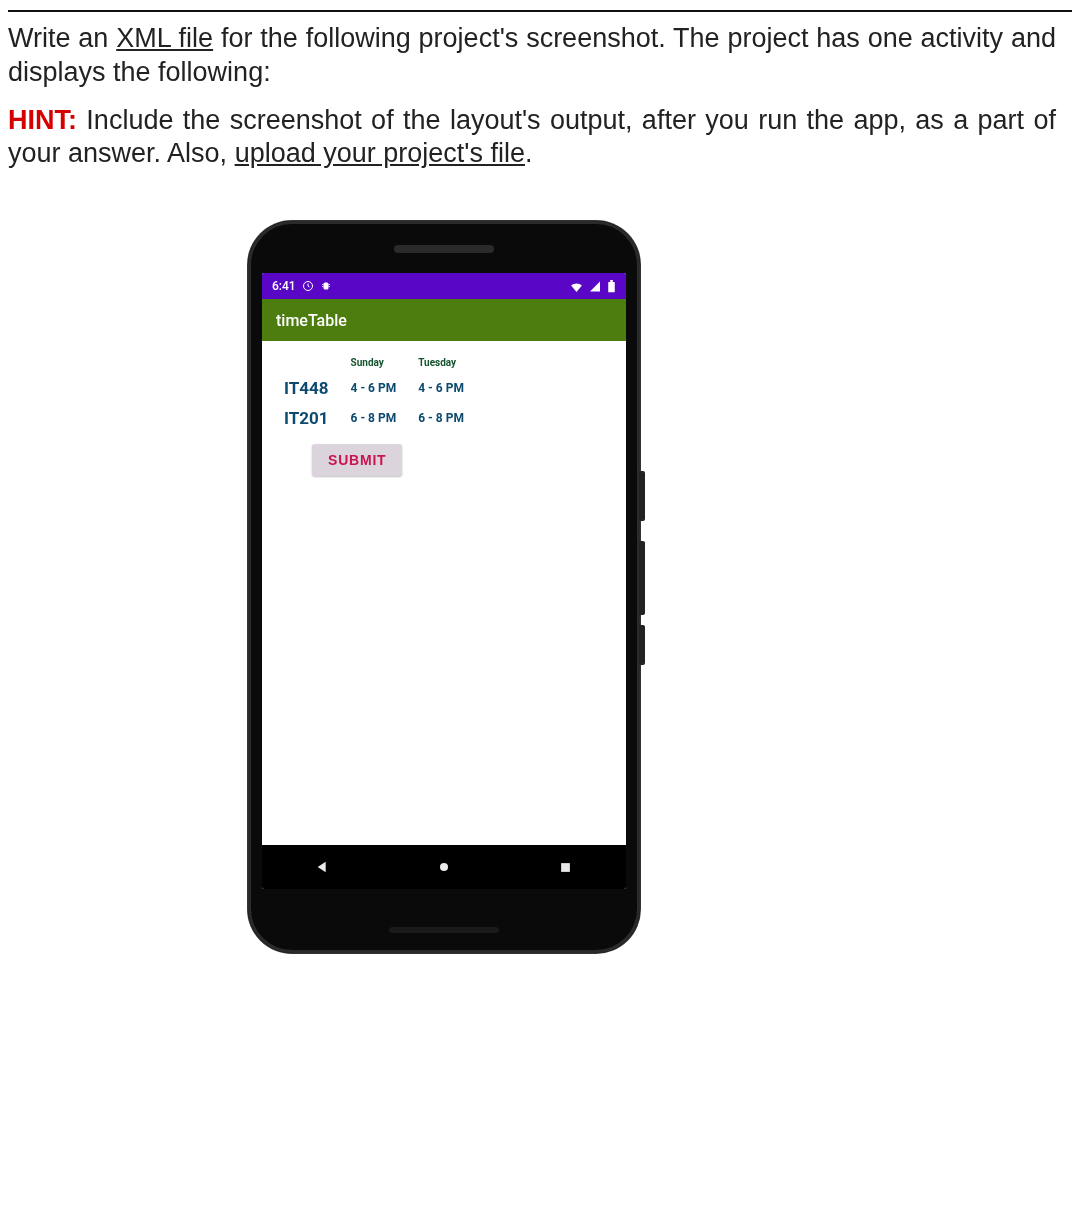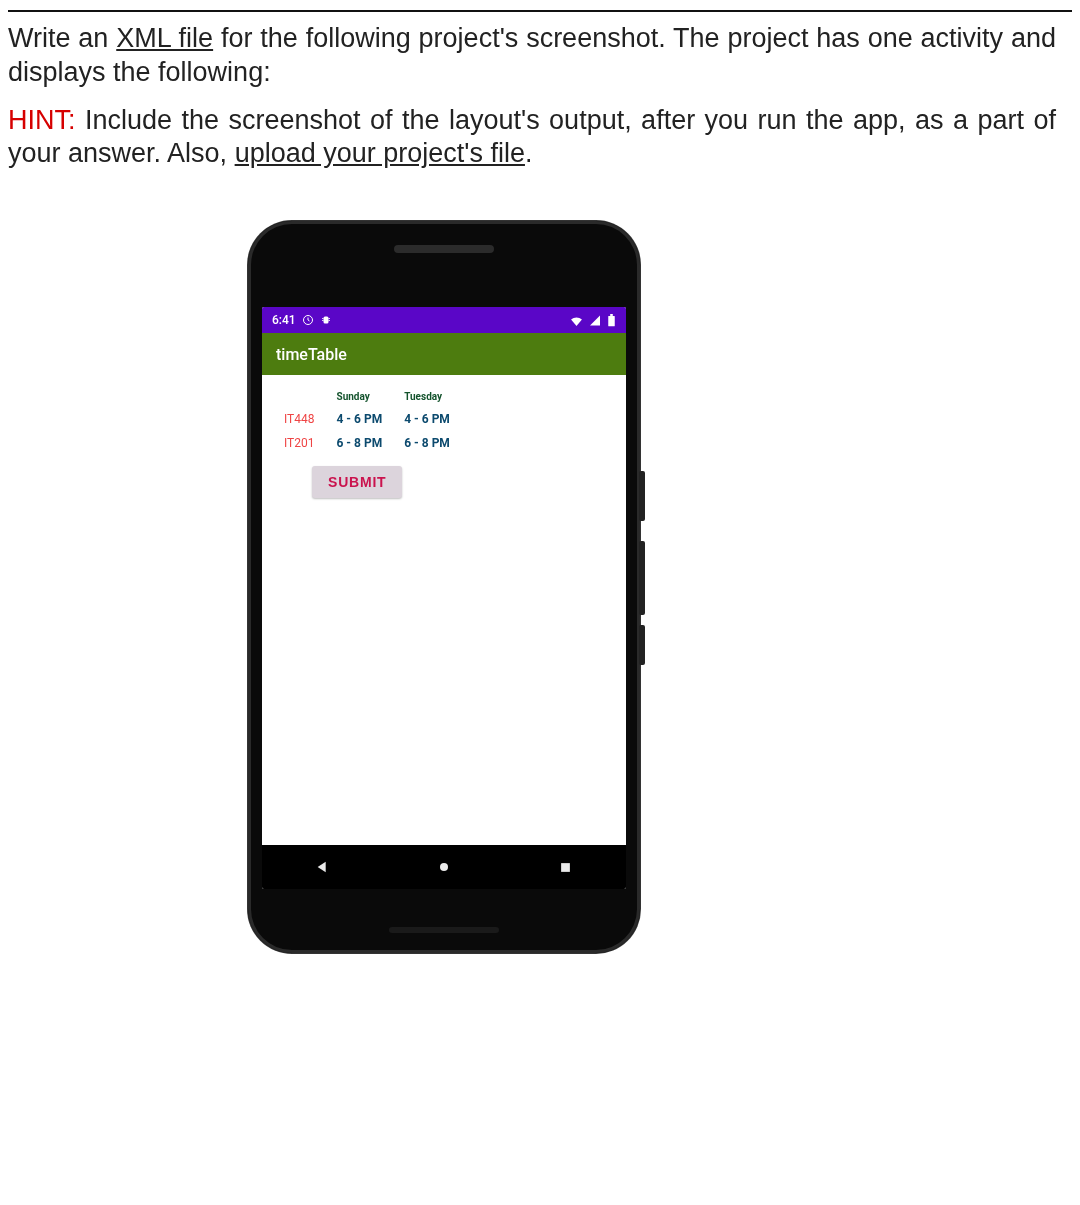--- a/index.html
+++ b/index.html
@@ -37,33 +37,33 @@
   }
   ul.bullets li::before {
     content: "•";
     position: absolute;
     left: 0;
     top: 0;
     font-size: 26px;
     line-height: 1;
   }
   .hint-para { margin-top: 6px; }
-  .hint-label { color: #d60000; font-weight: 400; }
+  .hint-label { color: #d60000; font-weight: 700; }
 
   
   .phone-stage {
     margin: 50px 0 0 240px;
     width: 400px;
   }
   .phone-frame {
     width: 392px;
     height: 732px;
     background: #0a0a0a;
     border-radius: 44px;
-    padding: 86px 14px 64px 14px;
+    padding: 52px 14px 64px 14px;
     position: relative;
     box-shadow: inset 0 0 0 3px #2a2a2a, 0 0 0 1px #333;
   }
   .phone-speaker {
     position: absolute;
     top: 24px; left: 50%; transform: translateX(-50%);
     width: 100px; height: 8px;
     background: #2b2b2b;
     border-radius: 6px;
   }
@@ -121,23 +121,23 @@
     padding: 2px 6px;
   }
   table.timetable td {
     color: #0c4a6e;
     font-weight: 700;
     font-size: 12px;
     padding: 2px 6px;
     white-space: nowrap;
   }
   table.timetable td.course-code {
-    color: #ef4444;
-    font-weight: 400;
-    font-size: 12px;
+    color: #0c4a6e;
+    font-weight: 700;
+    font-size: 17px;
   }
   .submit-btn {
     display: inline-block;
     margin: 8px 0 0 44px;
     padding: 8px 16px;
     background: #dcd4dc;
     color: #ca134e;
     font-size: 14px;
     font-weight: 700;
     letter-spacing: 0.8px;

